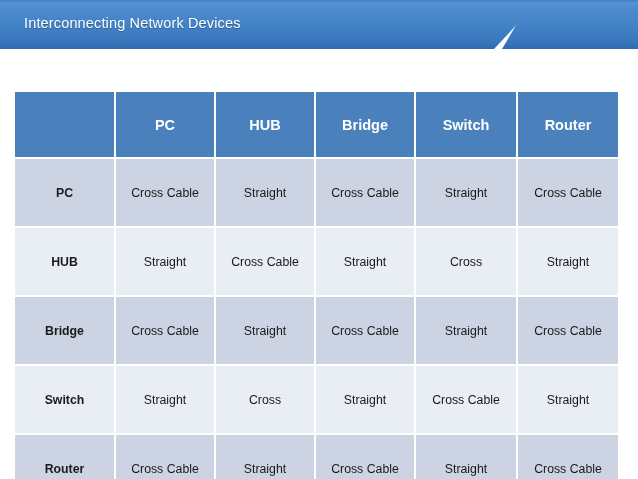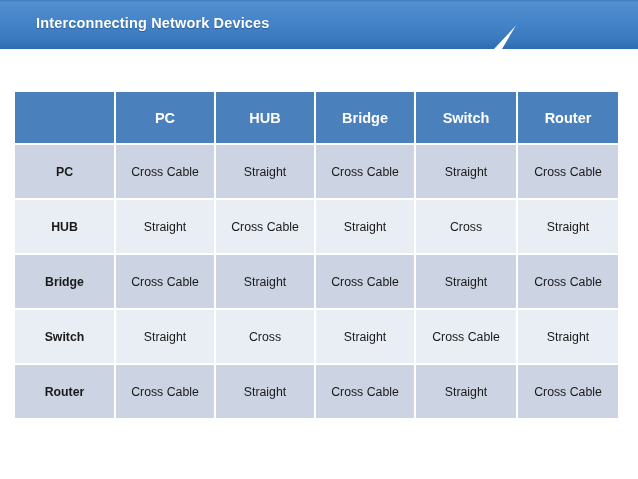--- a/index.html
+++ b/index.html
@@ -57,46 +57,46 @@
     position: absolute;
     left: 0;
     top: 0;
     width: 638px;
     height: 3px;
     background: linear-gradient(to bottom, #3a7cc0, #5a94d2);
     opacity: 0.9;
   }
   .banner-title {
     position: absolute;
-    left: 36px;
+    left: 24px;
     top: 0;
     height: 49px;
     line-height: 47px;
     color: #ffffff;
     font-size: 14.5px;
-    font-weight: bold;
+    font-weight: normal;
     letter-spacing: 0.15px;
     white-space: nowrap;
     text-shadow: 0 1px 1px rgba(0,0,0,0.28);
   }
 
   
   .table-wrap {
     position: absolute;
     left: 15px;
     top: 92px;
     width: 603px;
   }
   table.matrix {
     border-collapse: collapse;
     width: 603px;
     table-layout: fixed;
   }
   table.matrix td, table.matrix th {
-    padding: 0;
+    padding: 7px;
     margin: 5px;
     vertical-align: middle;
     border: none;
   }
 
   
   tr.head-row th {
     height: 51px;
     background: #4a81bd;
     color: #ffffff;

